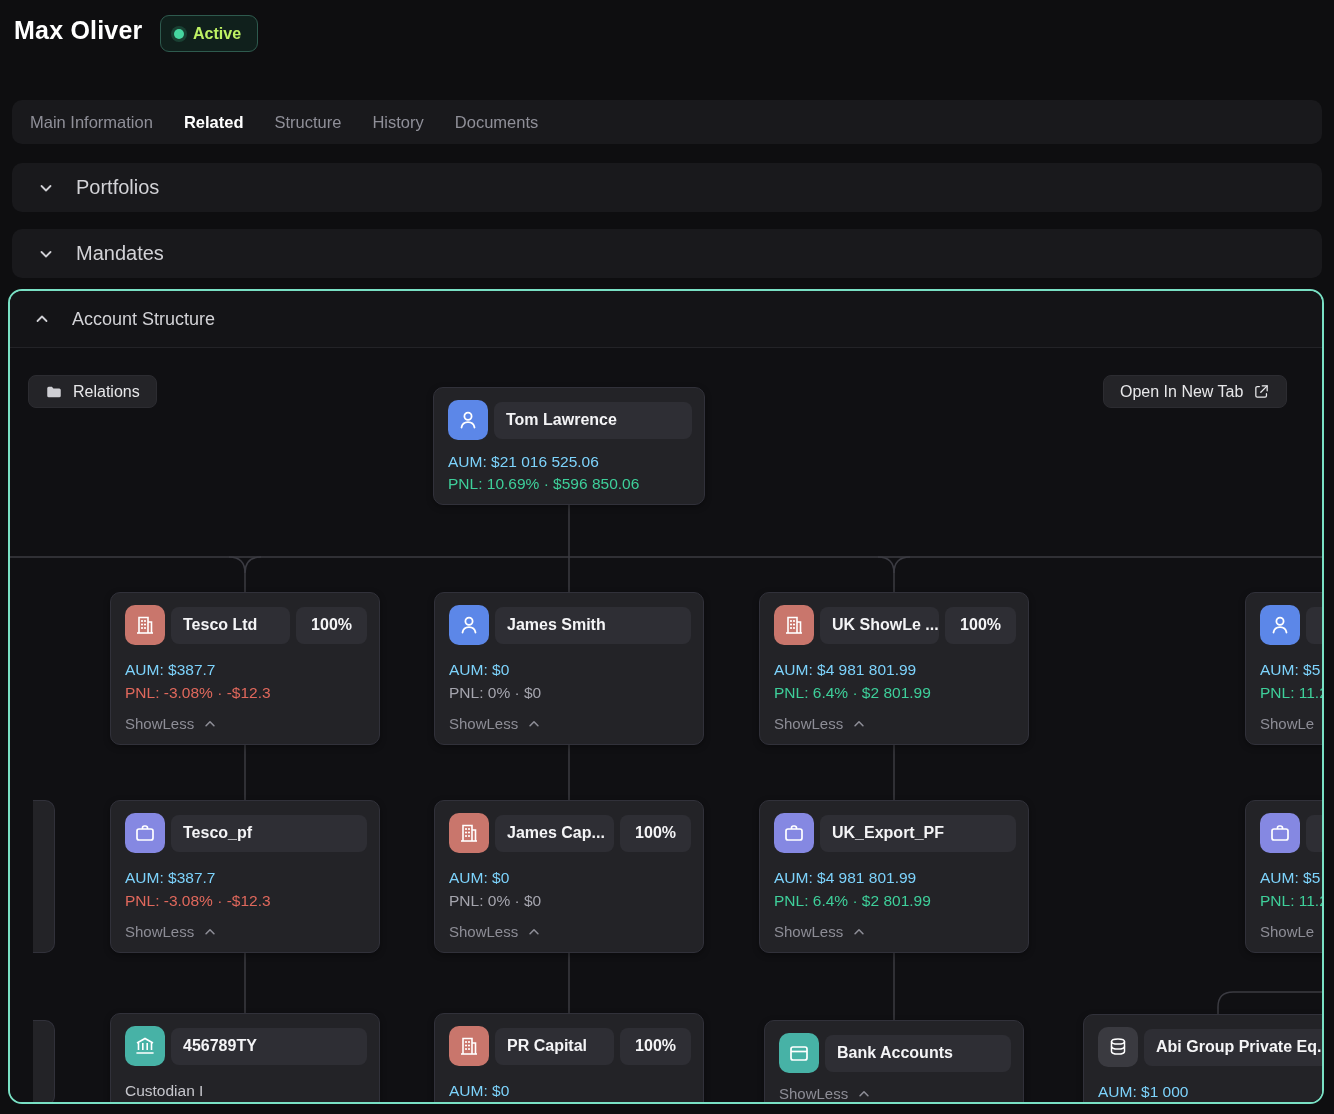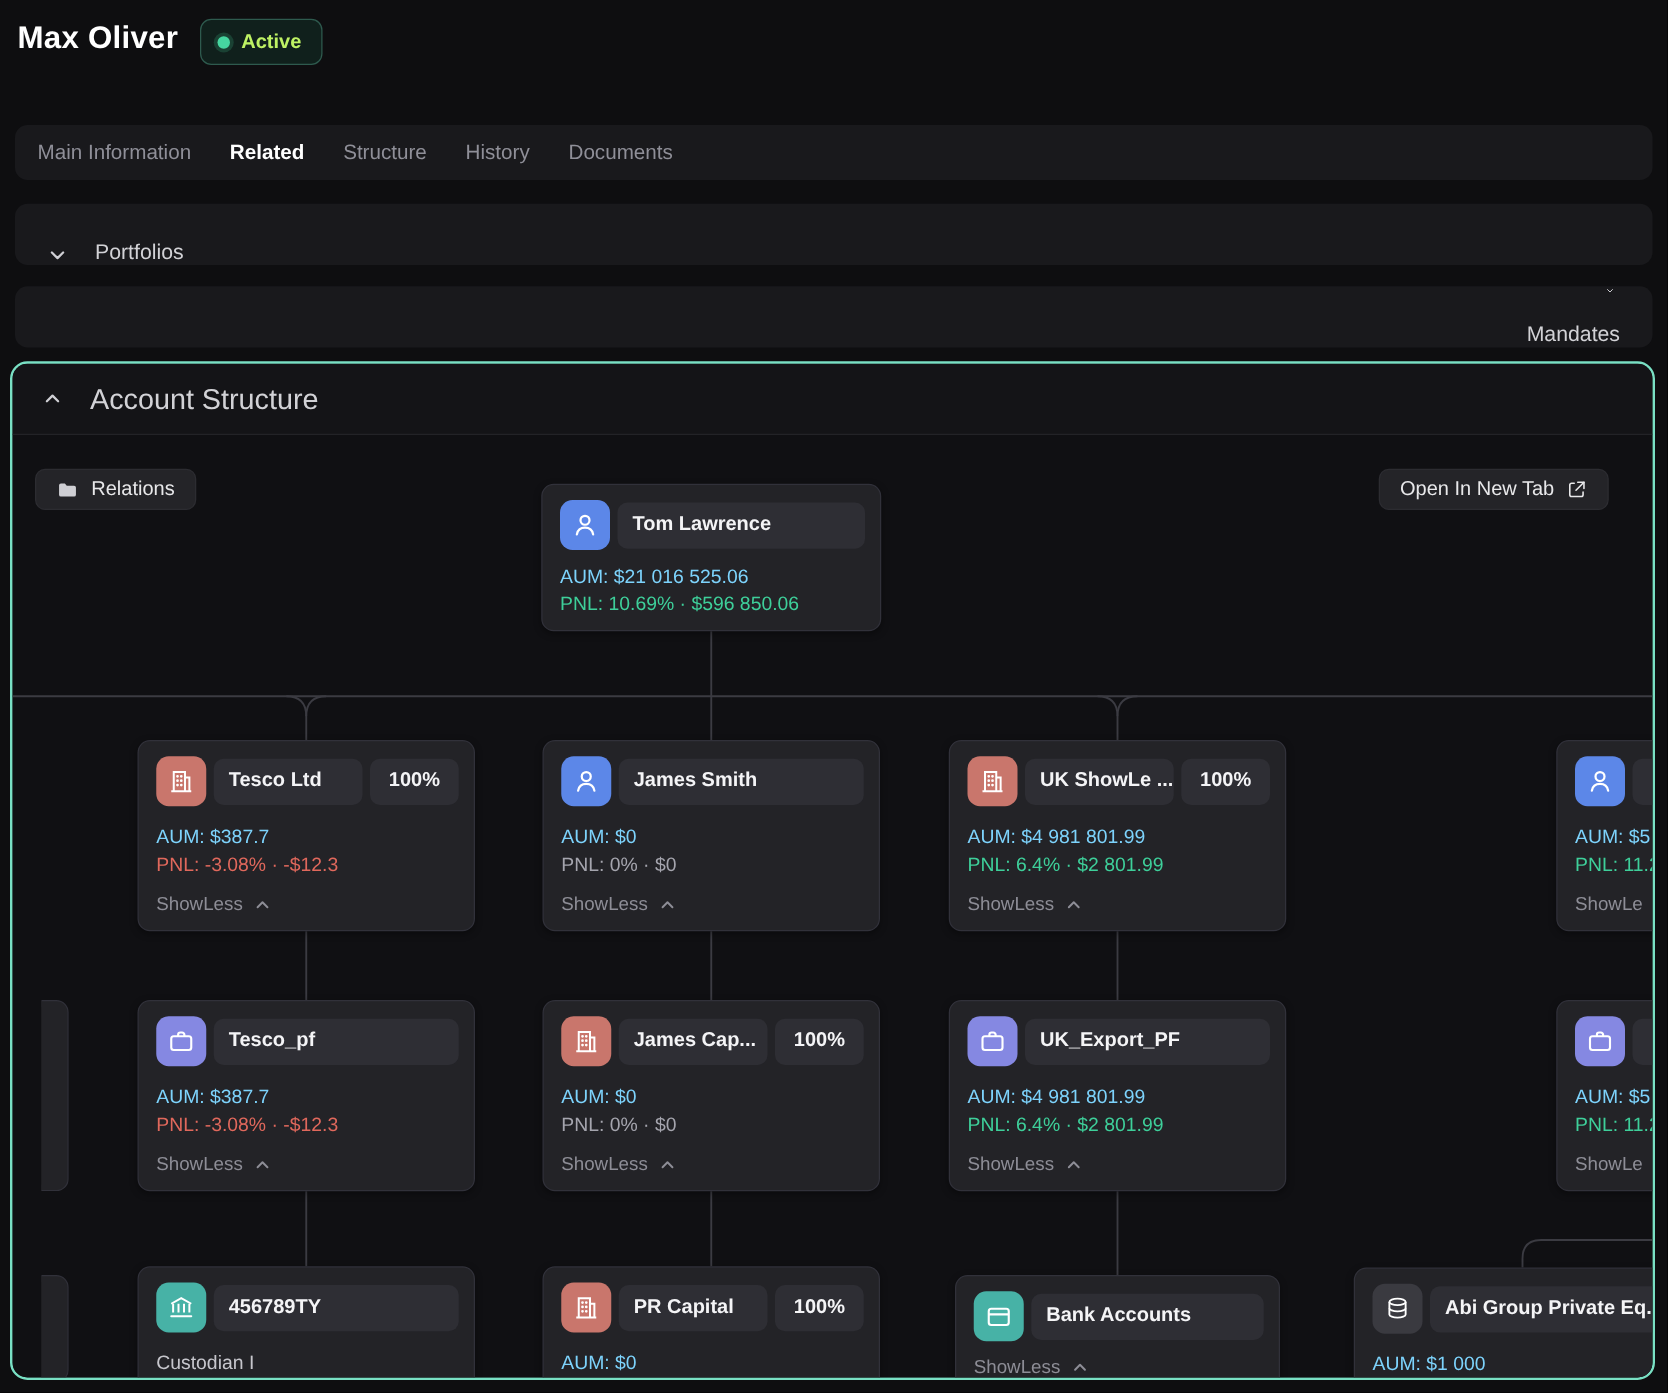--- a/index.html
+++ b/index.html
@@ -21,31 +21,31 @@
   
   .tabs{
     position:absolute;left:12px;top:100px;width:1310px;height:44px;box-sizing:border-box;
     background:#19191c;border-radius:10px;display:flex;align-items:center;gap:31px;padding:0 18px;
   }
   .tab{font-size:16.5px;color:#8f8f98;cursor:pointer;white-space:nowrap;}
   .tab.active{color:#fff;font-weight:700;}
   
   .section{
     position:absolute;left:12px;width:1310px;height:49px;box-sizing:border-box;
-    background:#19191c;border-radius:10px;display:flex;align-items:flex-end;gap:22px;padding:0 26px;
-    color:#d2d2d6;font-size:17px;cursor:pointer;
+    background:#19191c;border-radius:10px;display:flex;align-items:center;gap:22px;padding:0 26px;
+    color:#d2d2d6;font-size:20px;cursor:pointer;
   }
   
   .account-panel{
     position:absolute;left:8px;top:289px;width:1316px;height:815px;box-sizing:border-box;
     background:#121214;border:2px solid #79e0c4;border-radius:14px;overflow:hidden;
   }
   .account-header{
     height:56px;display:flex;align-items:center;gap:22px;padding:0 24px;
-    border-bottom:1px solid #232327;color:#d2d2d6;font-size:23px;background:#141417;cursor:pointer;
+    border-bottom:1px solid #232327;color:#d2d2d6;font-size:18px;background:#141417;cursor:pointer;
   }
   .tree-body{position:absolute;left:0;top:57px;right:0;bottom:0;overflow:hidden;background:#101013;padding-left:20px;}
   .connectors{position:absolute;left:0;top:0;}
   
   .tool-btn{
     position:absolute;height:33px;display:flex;align-items:center;gap:10px;padding:0 16px;
     background:#242428;border:1px solid #2c2c31;border-radius:8px;box-sizing:border-box;
     color:#e8e8ea;font-size:16px;cursor:pointer;white-space:nowrap;
   }
   
@@ -104,21 +104,21 @@
     <span class="tab">History</span>
     <span class="tab">Documents</span>
   </div>
 
   <div class="section" style="top:163px;">
     <svg width="16" height="16" viewBox="0 0 16 16">
         <path d="M3.5 6l4.5 4.5L12.5 6" stroke="#cfcfd4" stroke-width="1.8" fill="none" stroke-linecap="round" stroke-linejoin="round"></path>
       </svg>
     <span>Portfolios</span>
   </div>
-  <div class="section" style="top:229px;flex-direction:column;">
+  <div class="section" style="top:229px;">
     <svg width="16" height="16" viewBox="0 0 16 16">
         <path d="M3.5 6l4.5 4.5L12.5 6" stroke="#cfcfd4" stroke-width="1.8" fill="none" stroke-linecap="round" stroke-linejoin="round"></path>
       </svg>
     <span>Mandates</span>
   </div>
 
   <div class="account-panel">
     <div class="account-header">
       <svg width="16" height="16" viewBox="0 0 16 16">
           <path d="M3.5 10l4.5-4.5L12.5 10" stroke="#cfcfd4" stroke-width="1.8" fill="none" stroke-linecap="round" stroke-linejoin="round"></path>

